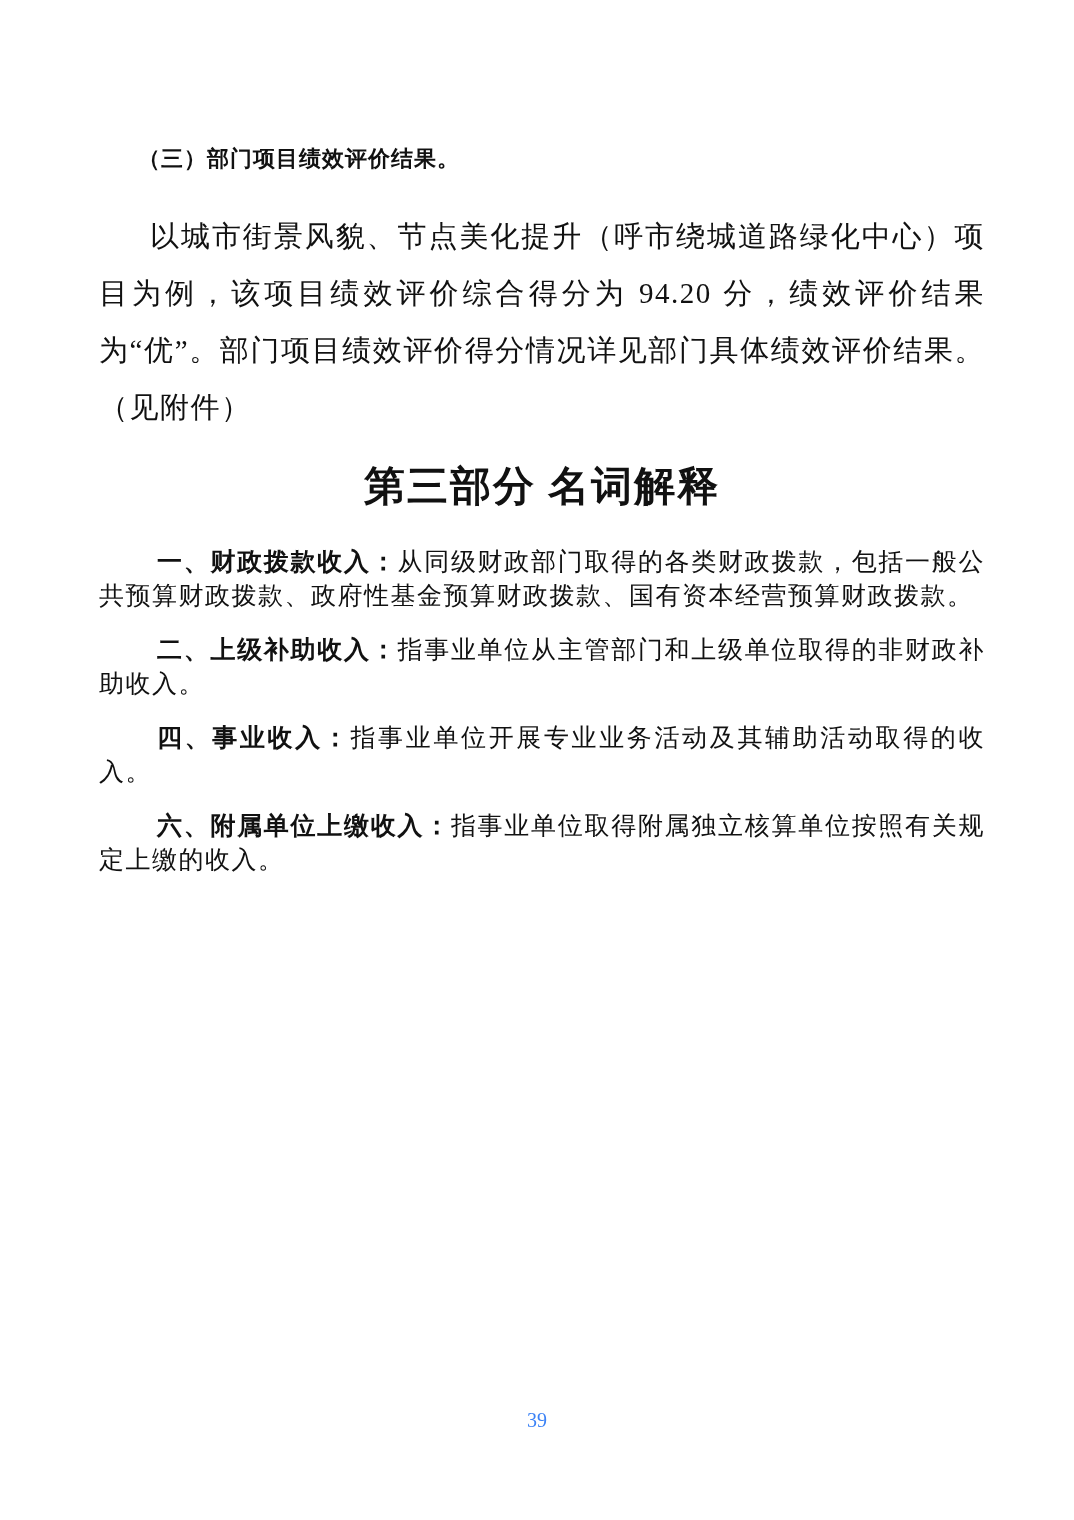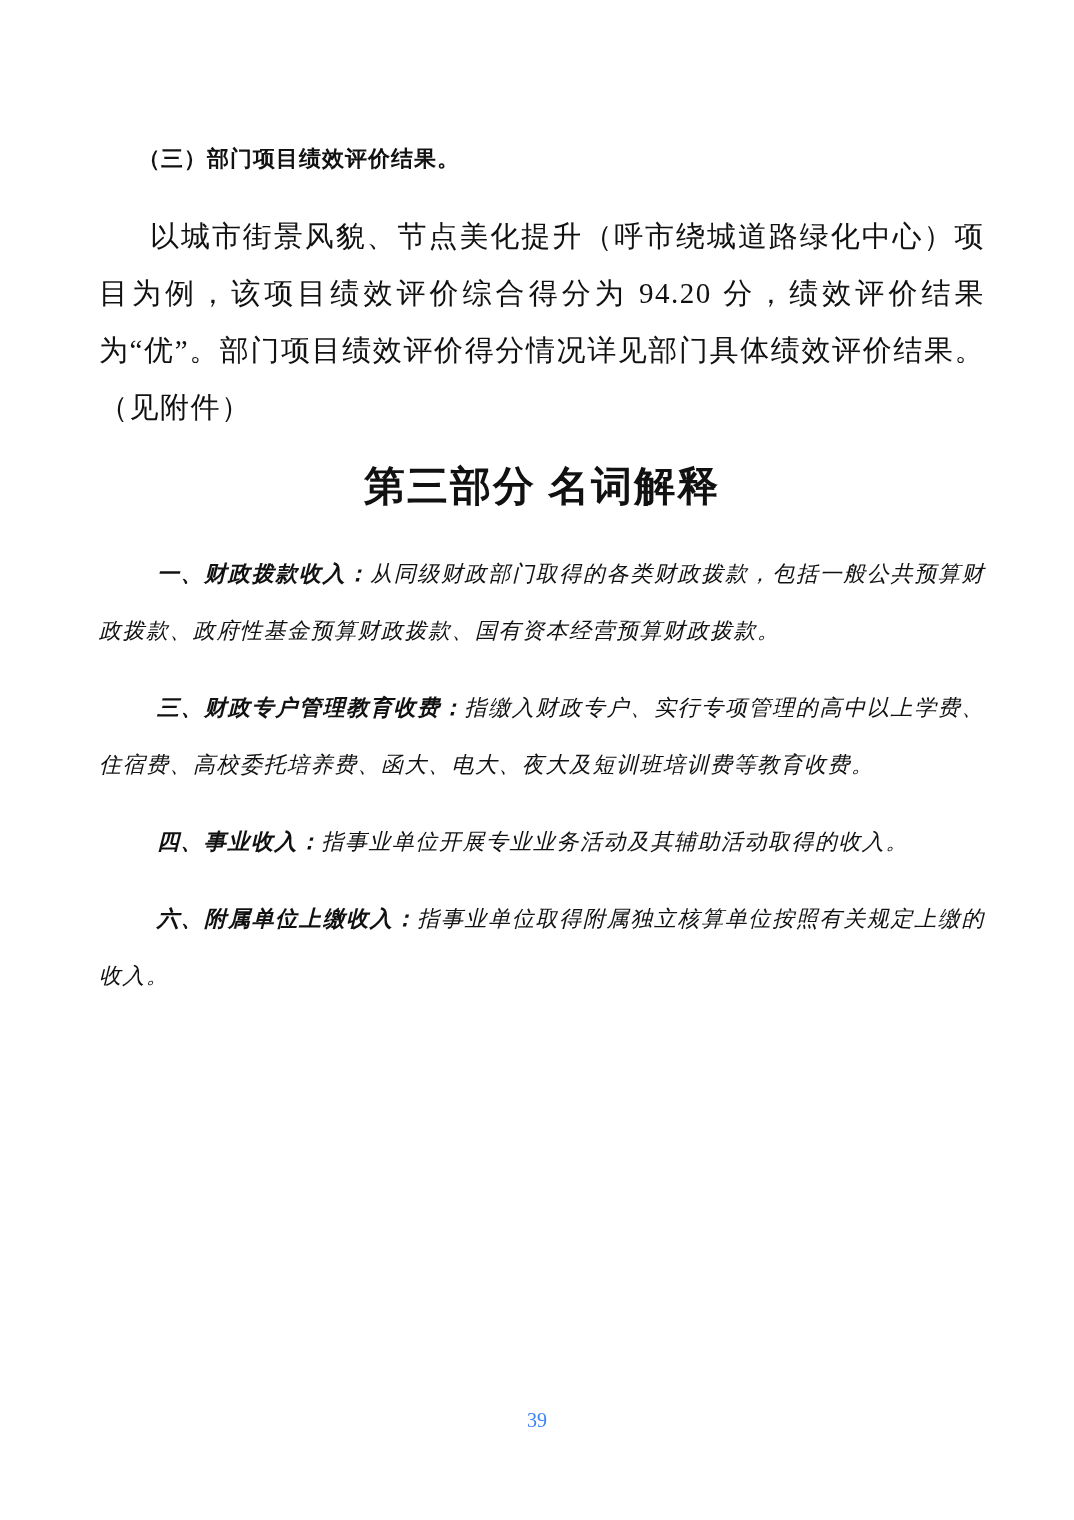--- a/index.html
+++ b/index.html
@@ -40,27 +40,26 @@
   .part-title {
     margin-top: 28px;
     font-size: 41px;
     line-height: 45px;
     font-weight: bold;
     text-align: center;
     letter-spacing: 2px;
   }
   .definition {
     margin-top: 20px;
-    font-size: 22px;
-    line-height: 57px;
+    font-size: 25px;
+    line-height: 34px;
     text-indent: 58px;
     text-align: justify;
     text-justify: inter-ideograph;
     letter-spacing: 1.5px;
-    font-style: italic;
   }
   .definition.first {
     margin-top: 36px;
   }
   .definition .term {
     font-weight: bold;
   }
   .page-footer {
     position: absolute;
     top: 1408px;
@@ -79,22 +78,22 @@
   <div class="content">
 
     <h2 class="sub-heading">（三）部门项目绩效评价结果。</h2>
 
     <p class="intro">以城市街景风貌、节点美化提升（呼市绕城道路绿化中心）项目为例，该项目绩效评价综合得分为 94.20 分，绩效评价结果为“优”。部门项目绩效评价得分情况详见部门具体绩效评价结果。（见附件）</p>
 
     <h1 class="part-title">第三部分 名词解释</h1>
 
     <p class="definition first"><span class="term">一、财政拨款收入：</span><span class="def-text">从同级财政部门取得的各类财政拨款，包括一般公共预算财政拨款、政府性基金预算财政拨款、国有资本经营预算财政拨款。</span></p>
 
+    <p class="definition"><span class="term">二、上级补助收入：</span><span class="def-text">指事业单位从主管部门和上级单位取得的非财政补助收入。</span></p>
 
-    <p class="definition"><span class="term">三、财政专户管理教育收费：</span><span class="def-text">指缴入财政专户、实行专项管理的高中以上学费、住宿费、高校委托培养费、函大、电大、夜大及短训班培训费等教育收费。</span></p>
 
     <p class="definition"><span class="term">四、事业收入：</span><span class="def-text">指事业单位开展专业业务活动及其辅助活动取得的收入。</span></p>
 
 
     <p class="definition"><span class="term">六、附属单位上缴收入：</span><span class="def-text">指事业单位取得附属独立核算单位按照有关规定上缴的收入。</span></p>
 
 
   </div>
 
   <div class="page-footer">39</div>

